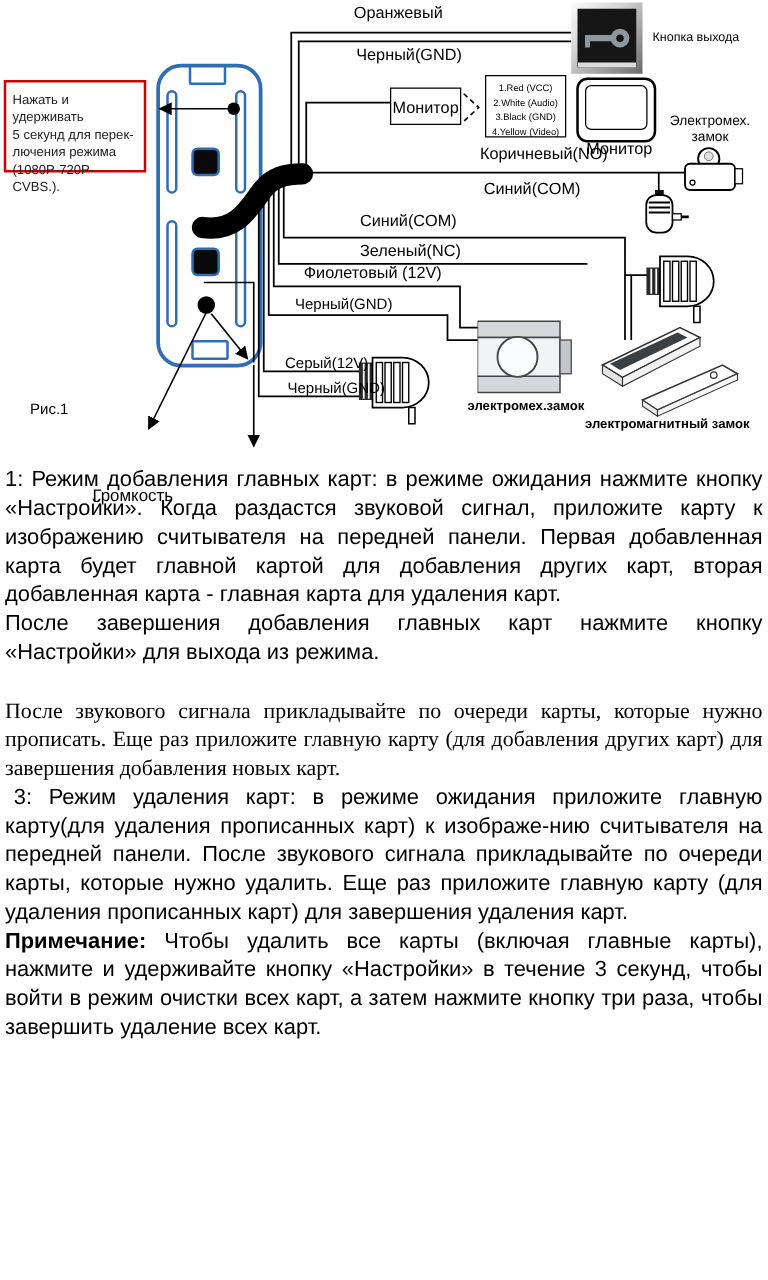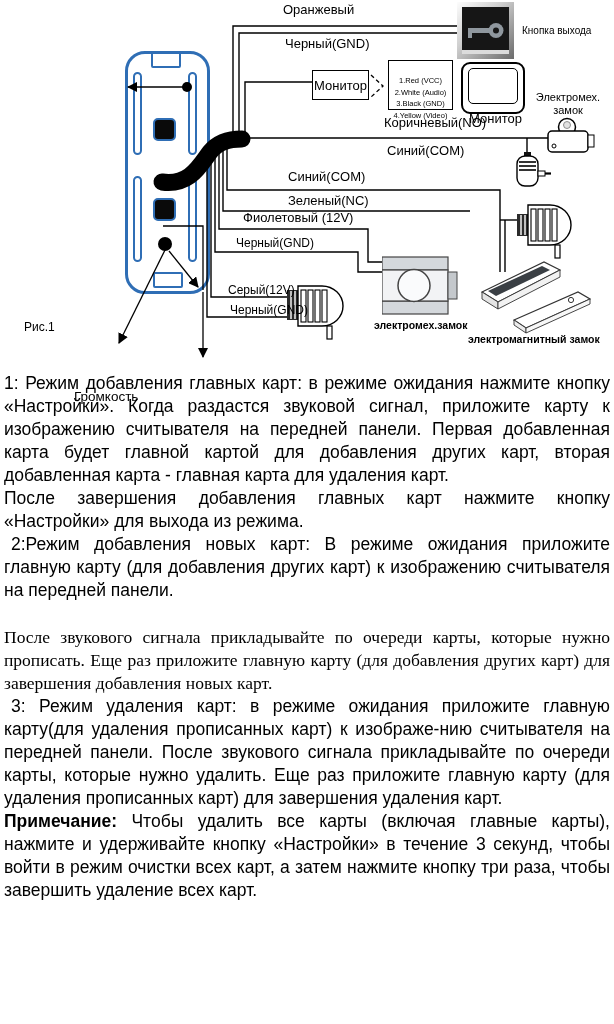--- a/index.html
+++ b/index.html
@@ -23,21 +23,21 @@
   .cap{position:absolute;font-size:10.5px;font-weight:700;white-space:nowrap;}
   
   .exitbtn{position:absolute;left:457px;top:2px;width:57px;height:57px;
            background:linear-gradient(135deg,#fdfdfd 0%,#cfcfcf 40%,#6b6b6b 100%);
            padding:5px;box-sizing:border-box;}
   .exitinner{width:100%;height:100%;background:#161616;display:flex;align-items:center;justify-content:center;
              box-shadow:inset 0 -4px 0 #dcdcdc;}
   .monblock{position:absolute;left:312px;top:70px;width:55px;height:28px;border:1.5px solid #000;
             display:flex;align-items:center;justify-content:center;font-size:13px;}
   .rcabox{position:absolute;left:388px;top:60px;width:65px;height:50px;border:1px solid #000;
-          font-size:7.5px;line-height:11.5px;text-align:center;padding-top:14px;box-sizing:border-box;}
+          font-size:7.5px;line-height:11.5px;text-align:center;padding-top:4px;box-sizing:border-box;}
   .monicon{position:absolute;left:461px;top:62px;width:60px;height:48px;border:2px solid #000;border-radius:9px;}
   .monscreen{position:absolute;left:5px;top:4px;right:5px;bottom:8px;border:1.6px solid #000;border-radius:5px;}
   .preline{white-space:pre-line;}
   
   .instructions{position:absolute;left:4px;top:372px;width:606px;font-size:17.5px;line-height:23px;
                 text-align:justify;}
   .instructions p{margin:0;}
   .instructions p.gap{margin-top:24px;font-family:Liberation Serif, serif;}
   .ind{text-indent:7px;}
 </style>
@@ -52,20 +52,24 @@
       <div class="tab" style="left:25px;top:218px;"></div>
       <div class="slot" style="left:5px;top:18px;"></div>
       <div class="slot" style="left:60px;top:18px;"></div>
       <div class="slot" style="left:5px;top:122px;height:82px;"></div>
       <div class="slot" style="left:60px;top:122px;height:82px;"></div>
       <div class="sq" style="left:25px;top:64px;"></div>
       <div class="sq" style="left:25px;top:144px;"></div>
       <div class="knob" style="left:30px;top:183px;"></div>
     </div>
 
+    <div class="callout preline">Нажать и удерживать
+5 секунд для перек-
+лючения режима
+(1080P-720P-CVBS.).</div>
 
     <svg class="abs" style="left:0;top:0;" width="614" height="370" viewBox="0 0 614 370">
       <defs>
         <marker id="arr" viewBox="0 0 10 10" refX="9" refY="5" markerWidth="8" markerHeight="8" orient="auto-start-reverse">
           <path d="M0,0 L10,5 L0,10 z" fill="#000"></path>
         </marker>
       </defs>
       <g stroke="#000" stroke-width="1.4" fill="none">
         <path d="M233 138 V26 H457"></path>
         <path d="M239 138 V33 H457"></path>
@@ -193,18 +197,17 @@
     <div class="lb lb12" style="left:230px;top:303px;">Черный(GND)</div>
     <div class="cap" style="left:374px;top:319px;">электромех.замок</div>
     <div class="cap" style="left:468px;top:333px;">электромагнитный замок</div>
     <div class="lb" style="left:24px;top:320px;font-size:12px;">Рис.1</div>
     <div class="lb" style="left:74px;top:346px;font-size:13.5px;margin-top:44px;">Громкость</div>
   </div>
 
   <div class="instructions">
     <p>1: Режим добавления главных карт: в режиме ожидания нажмите кнопку «Настройки». Когда раздастся звуковой сигнал, приложите карту к изображению считывателя на передней панели. Первая добавленная карта будет главной картой для добавления других карт, вторая добавленная карта - главная карта для удаления карт.</p>
     <p>После завершения добавления главных карт нажмите кнопку «Настройки» для выхода из режима.</p>
-    <p class="ind">2:Режим добавления новых карт: В режиме ожидания приложите главную карту (для добавления других карт) к изображению считывателя на передней панели.</p>
     <p class="gap">После звукового сигнала прикладывайте по очереди карты, которые нужно прописать. Еще раз приложите главную карту (для добавления других карт) для завершения добавления новых карт.</p>
     <p class="ind">3: Режим удаления карт: в режиме ожидания приложите главную карту(для удаления прописанных карт) к изображе-нию считывателя на передней панели. После звукового сигнала прикладывайте по очереди карты, которые нужно удалить. Еще раз приложите главную карту (для удаления прописанных карт) для завершения удаления карт.</p>
     <p><b>Примечание:</b> <span>Чтобы удалить все карты (включая главные карты), нажмите и удерживайте кнопку «Настройки» в течение 3 секунд, чтобы войти в режим очистки всех карт, а затем нажмите кнопку три раза, чтобы завершить удаление всех карт.</span></p>
   </div>
 </div>
 
 </body></html>

